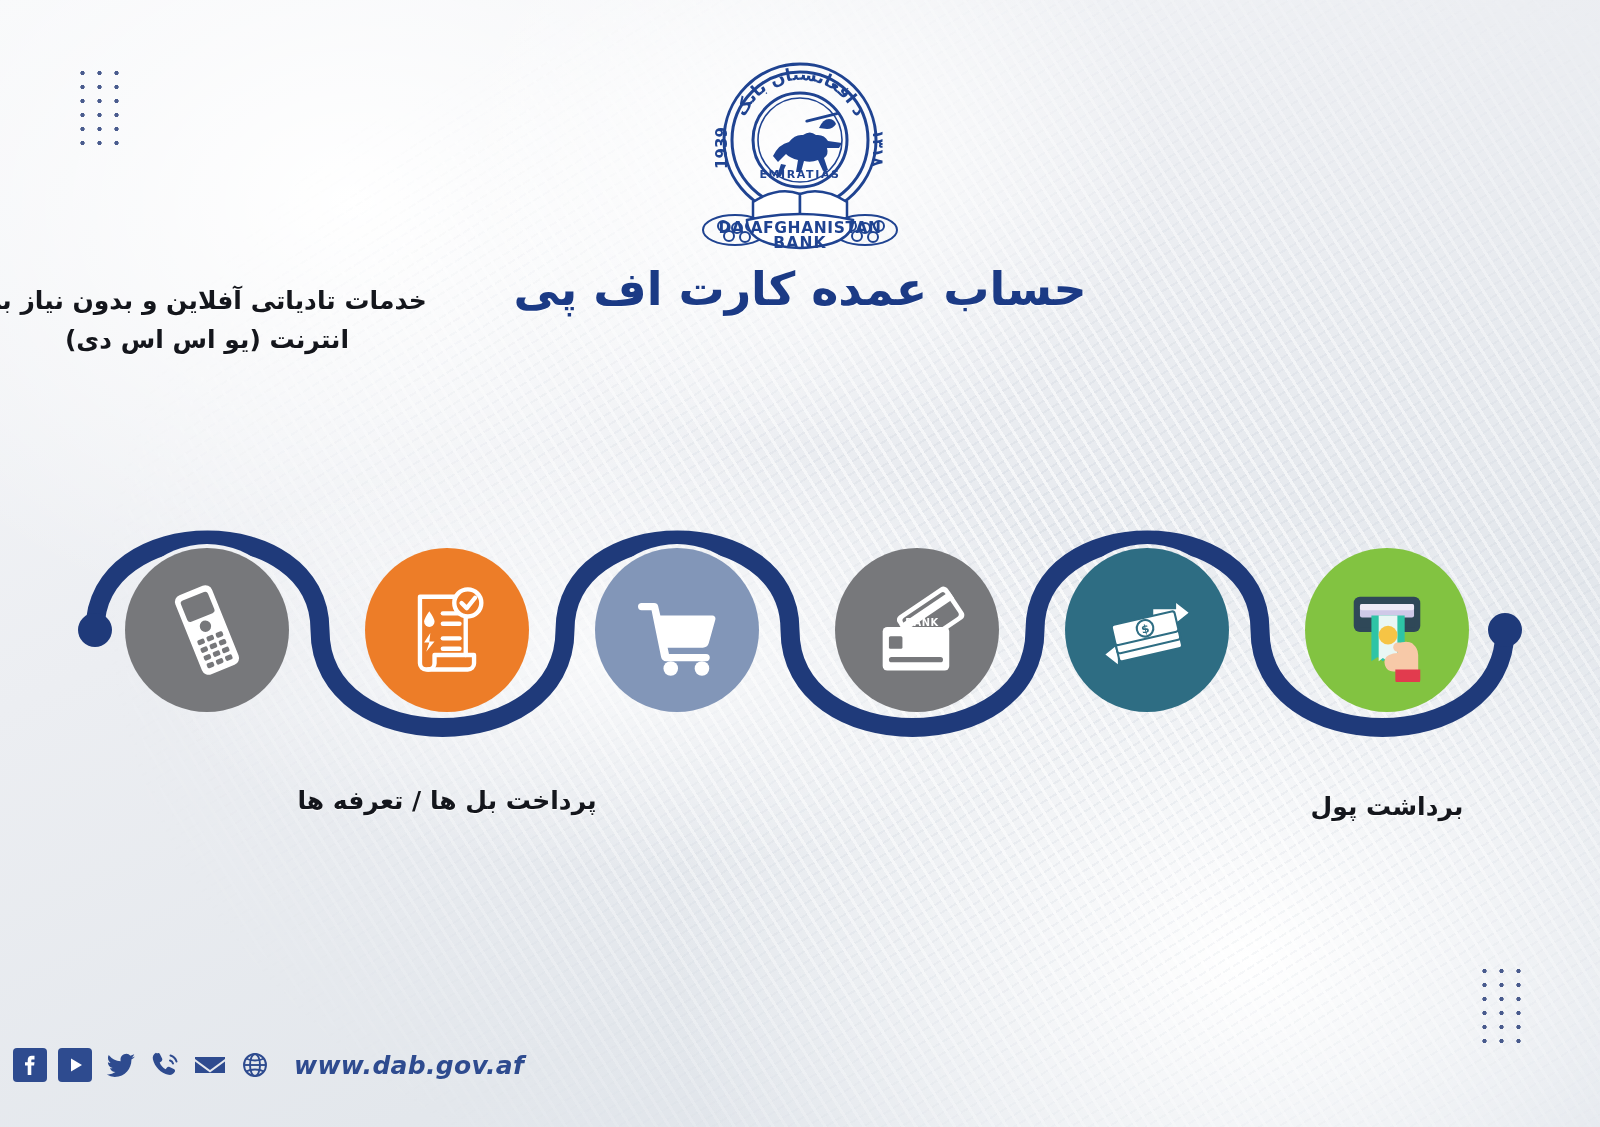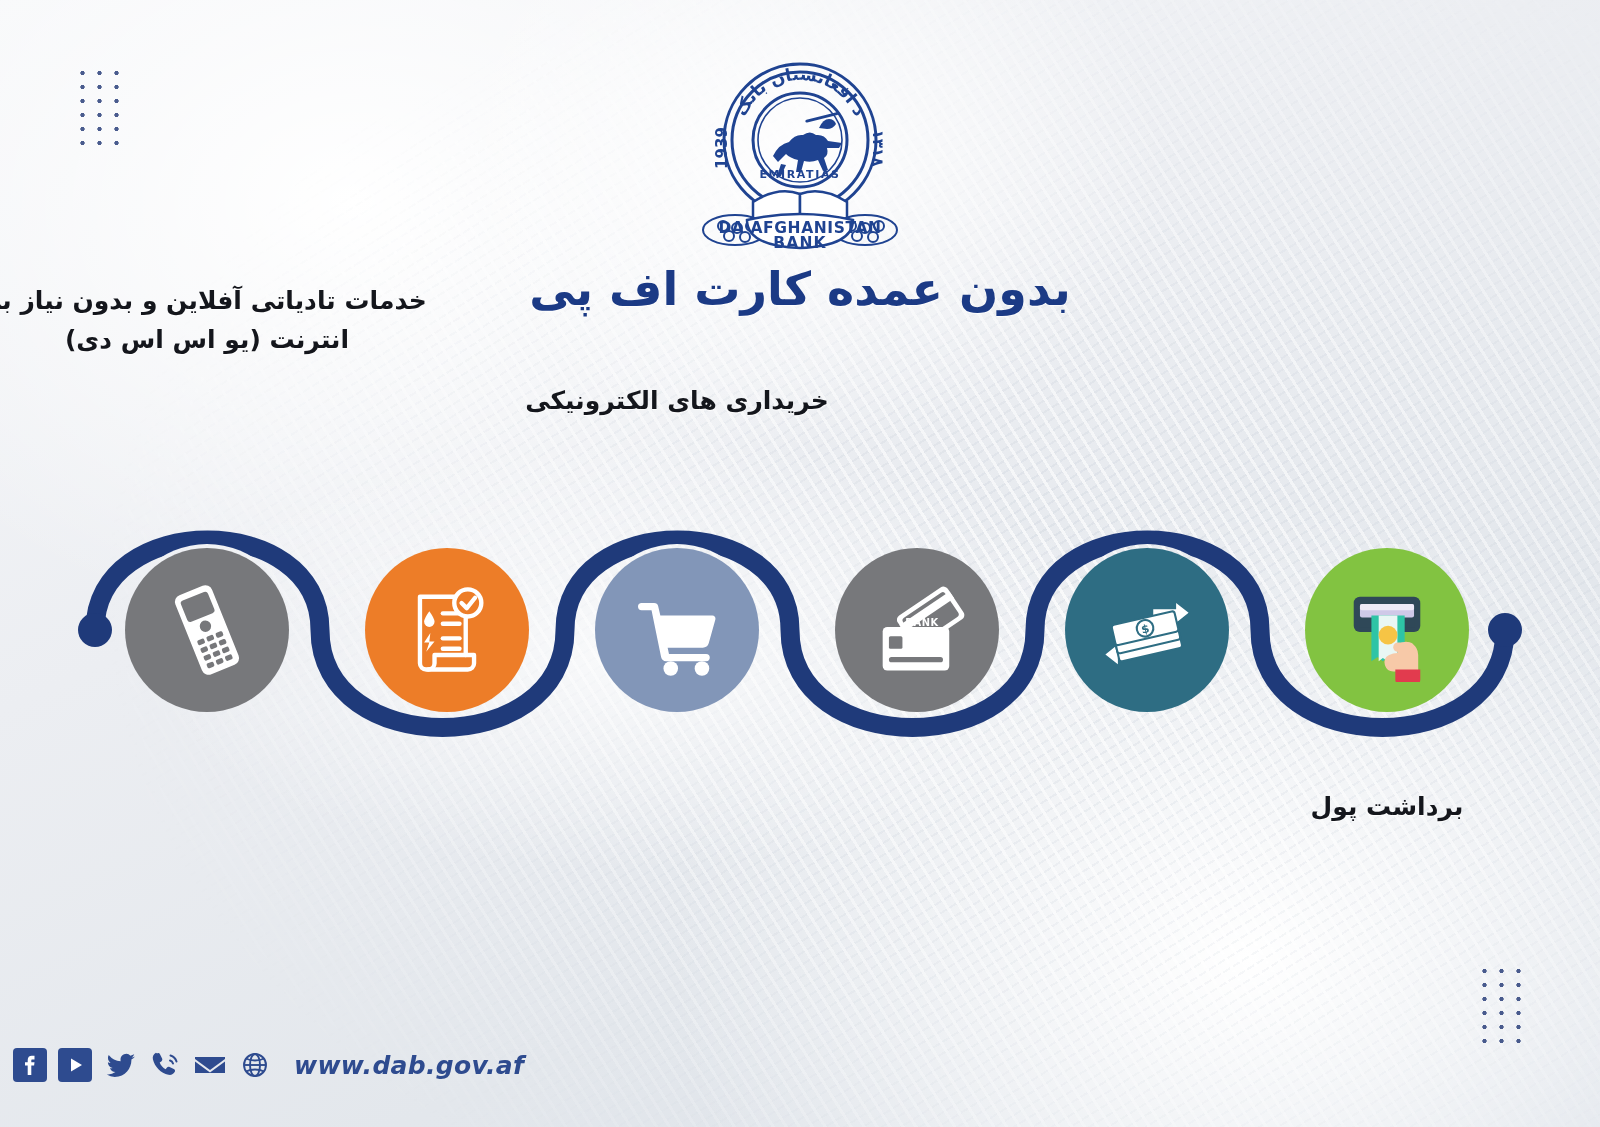--- a/index.html
+++ b/index.html
@@ -219,21 +219,21 @@
           <circle cx="162" cy="184" r="5"></circle>
         <circle cx="178" cy="185" r="5"></circle>
       </g>
 
       <path d="M52 168 q53 -12 106 0 q0 26 -53 28 q-53 -2 -53 -28 z" fill="#fff" stroke="#1f4391" stroke-width="2.5"></path>
       <text x="105" y="181" text-anchor="middle" fill="#1f4391" font-size="15.5" font-weight="700" letter-spacing="0.6" font-family="'DejaVu Sans',sans-serif">DA AFGHANISTAN</text>
       <text x="105" y="196" text-anchor="middle" fill="#1f4391" font-size="15.5" font-weight="700" letter-spacing="1.2" font-family="'DejaVu Sans',sans-serif">BANK</text>
     </svg>
   </div>
 
-  <div class="title">بدون عمده کارت اف پی</div>
+  <div class="title">حساب عمده کارت اف پی</div>
 
   <div class="stage">
 
     <svg class="wave-svg" viewBox="0 0 1600 540" preserveAspectRatio="none">
       <defs>
 
         <mask id="weaveMask">
           <rect x="0" y="0" width="1600" height="540" fill="#fff"></rect>
           <circle cx="207" cy="270" r="86" fill="#000"></circle>
           <circle cx="677" cy="270" r="86" fill="#000"></circle>
@@ -289,31 +289,31 @@
           <path d="M34 53 l-6 9 h5 l-3 9 l8 -10 h-5 z" fill="#ffffff" stroke="none"></path>
           <line x1="46" y1="34" x2="62" y2="34"></line>
           <line x1="46" y1="44" x2="62" y2="44"></line>
           <line x1="46" y1="58" x2="62" y2="58"></line>
           <line x1="46" y1="68" x2="62" y2="68"></line>
           <circle cx="70" cy="24" r="13" fill="#ed7d28"></circle>
           <polyline points="64,24 69,29 77,19"></polyline>
         </g>
       </svg>
     </div>
+    <div class="node-label" style="left:227px; top:422px;">پرداخت بل ها / تعرفه ها</div>
 
     <div class="node" style="left:595px; top:188px; background:#8296b8;">
       <svg viewBox="0 0 100 100">
         <g fill="#ffffff">
           <path d="M16 24 h12 a4 4 0 0 1 3.9 3.1 L34 36 h50 a3 3 0 0 1 2.9 3.8 l-6.4 23 A6 6 0 0 1 74.7 67 H41 l1.3 6 H78 a3.5 3.5 0 0 1 0 7 H39.6 a5 5 0 0 1 -4.9 -4 L25.5 31 H16 a3.5 3.5 0 0 1 0 -7 z"></path>
           <circle cx="44" cy="87" r="7"></circle>
           <circle cx="74" cy="87" r="7"></circle>
         </g>
       </svg>
     </div>
-    <div class="node-label" style="left:457px; top:22px;">خریداری های الکترونیکی</div>
 
     <div class="node" style="left:835px; top:188px; background:#77787b;">
       <svg viewBox="0 0 100 100">
         <g transform="rotate(-34 62 38)">
           <rect x="34" y="20" width="58" height="37" rx="5" fill="#ffffff"></rect>
           <rect x="38.5" y="24.5" width="49" height="28" rx="3" fill="#77787b"></rect>
           <rect x="34" y="28" width="58" height="8" fill="#ffffff"></rect>
         </g>
         <rect x="17" y="47" width="64" height="42" rx="4.5" fill="#ffffff"></rect>
         <rect x="23" y="56" width="13" height="12" rx="1.5" fill="#77787b"></rect>

